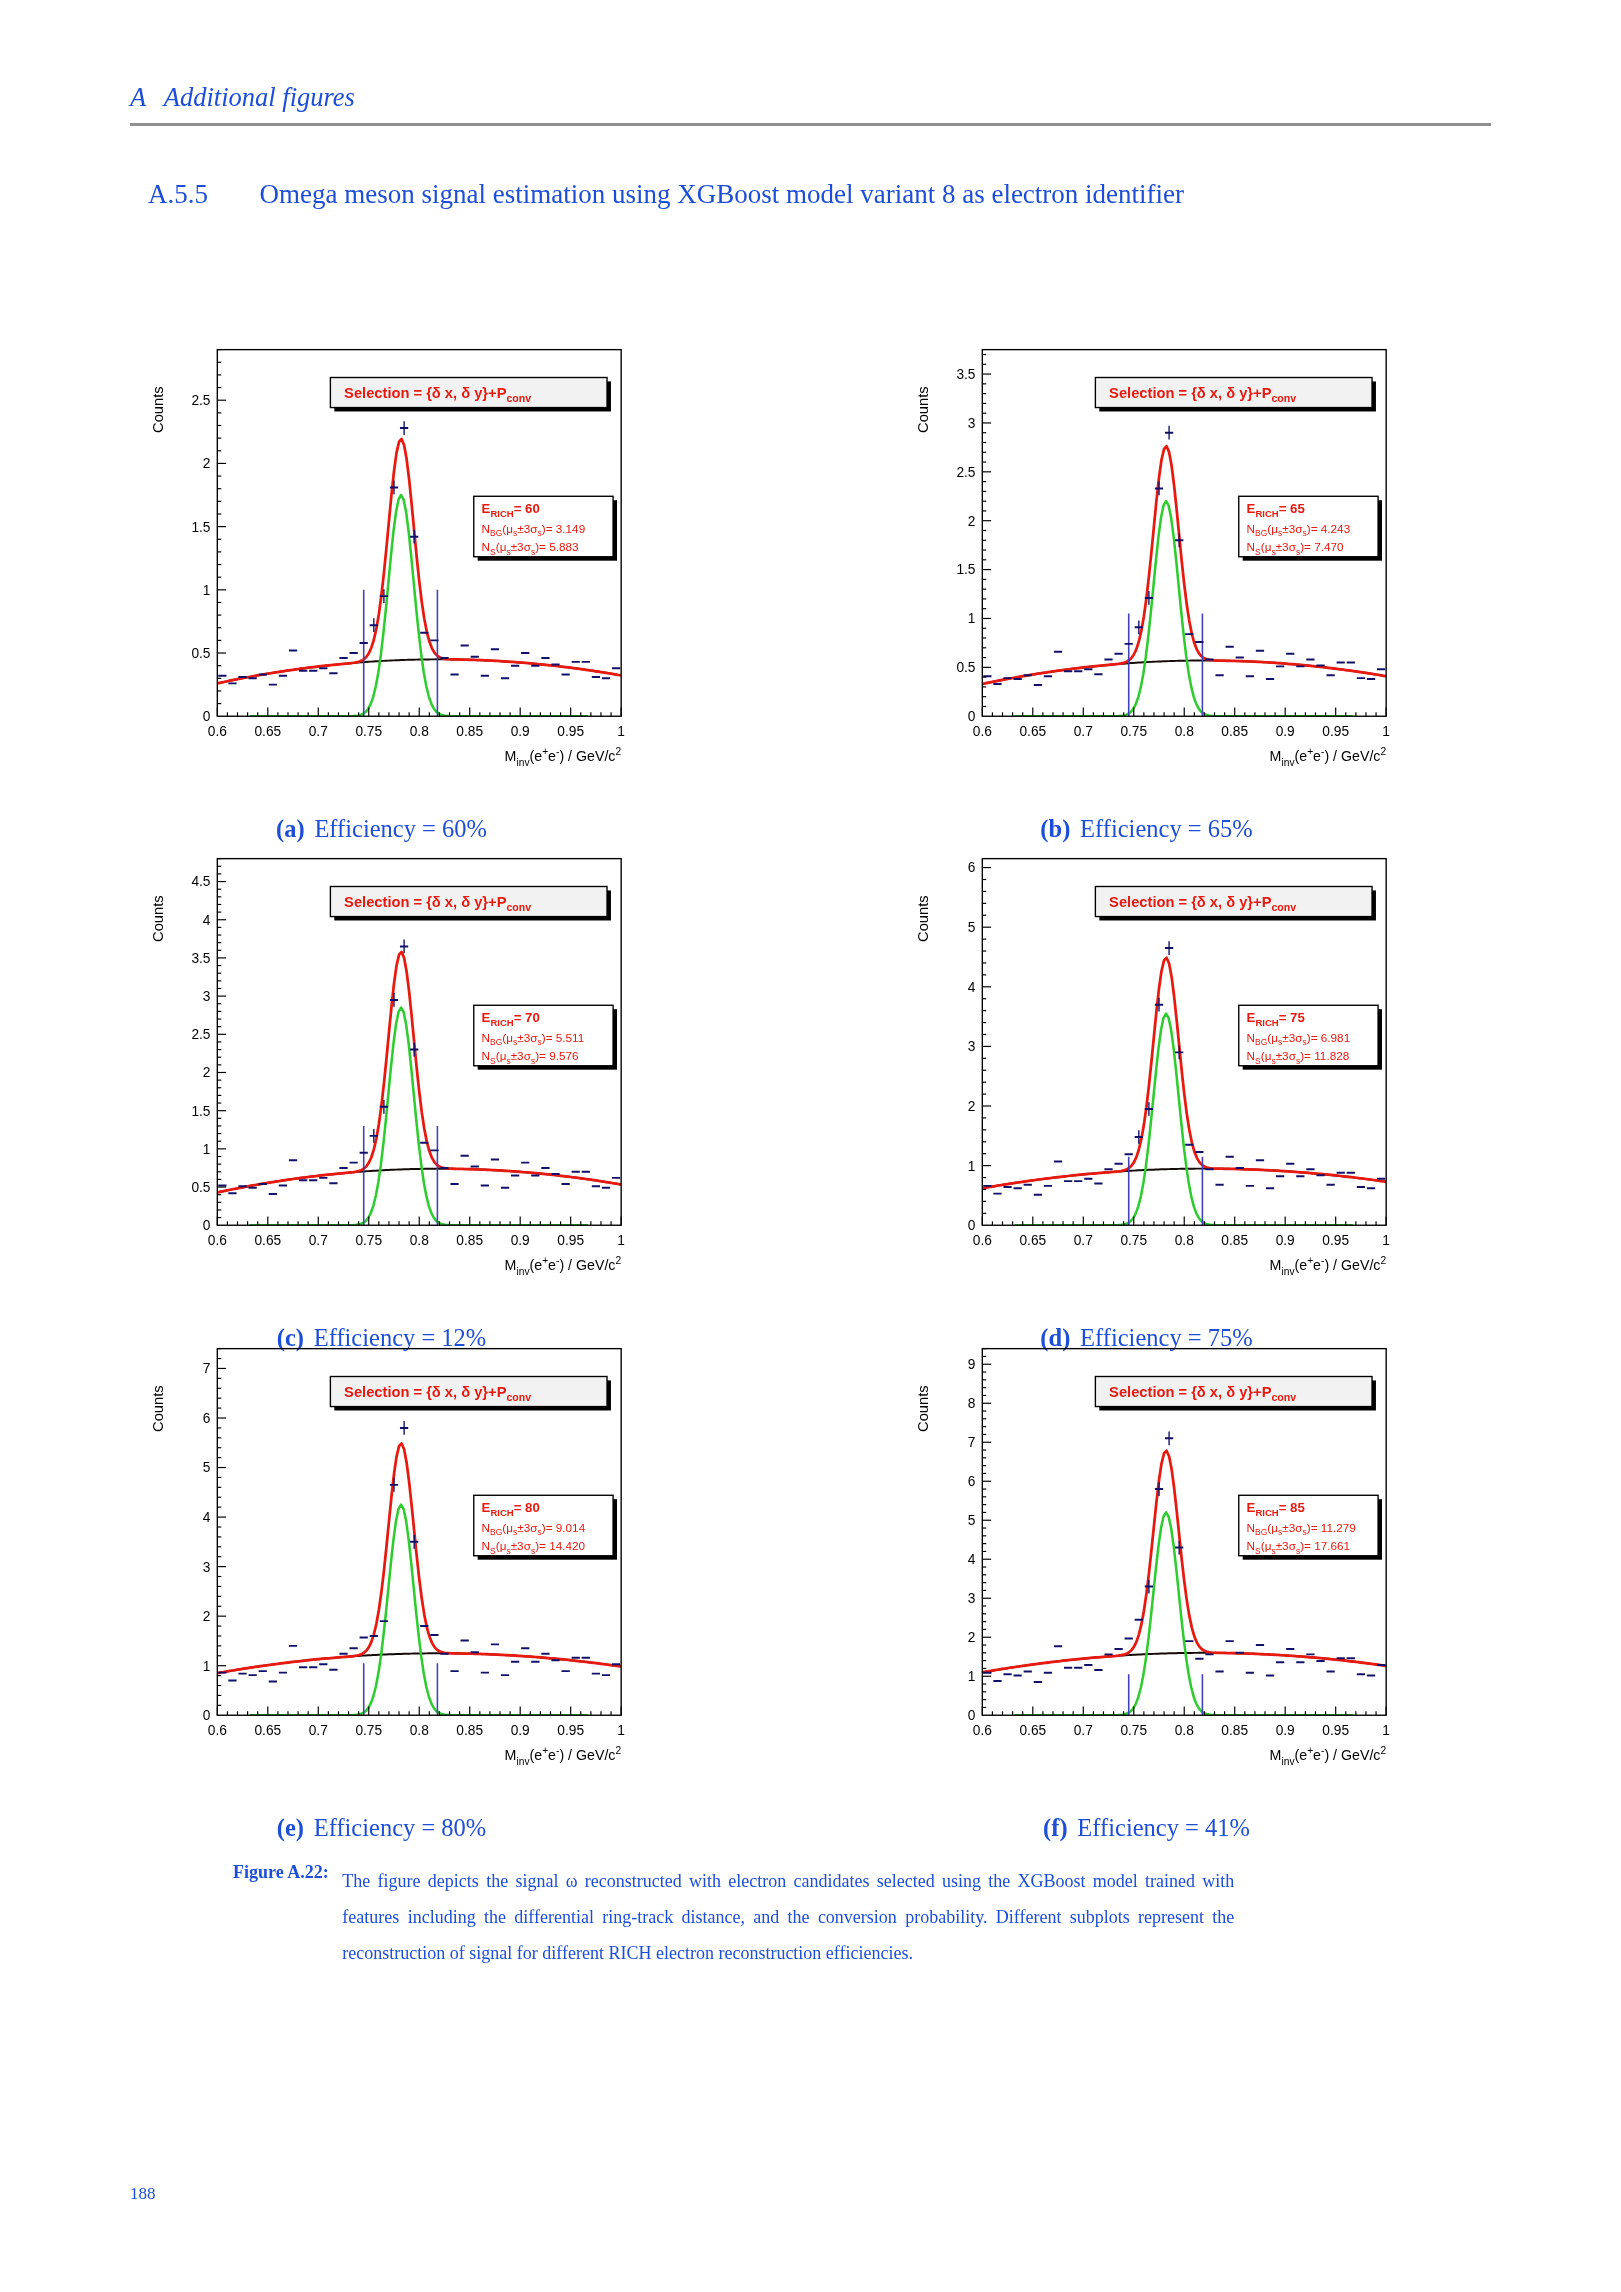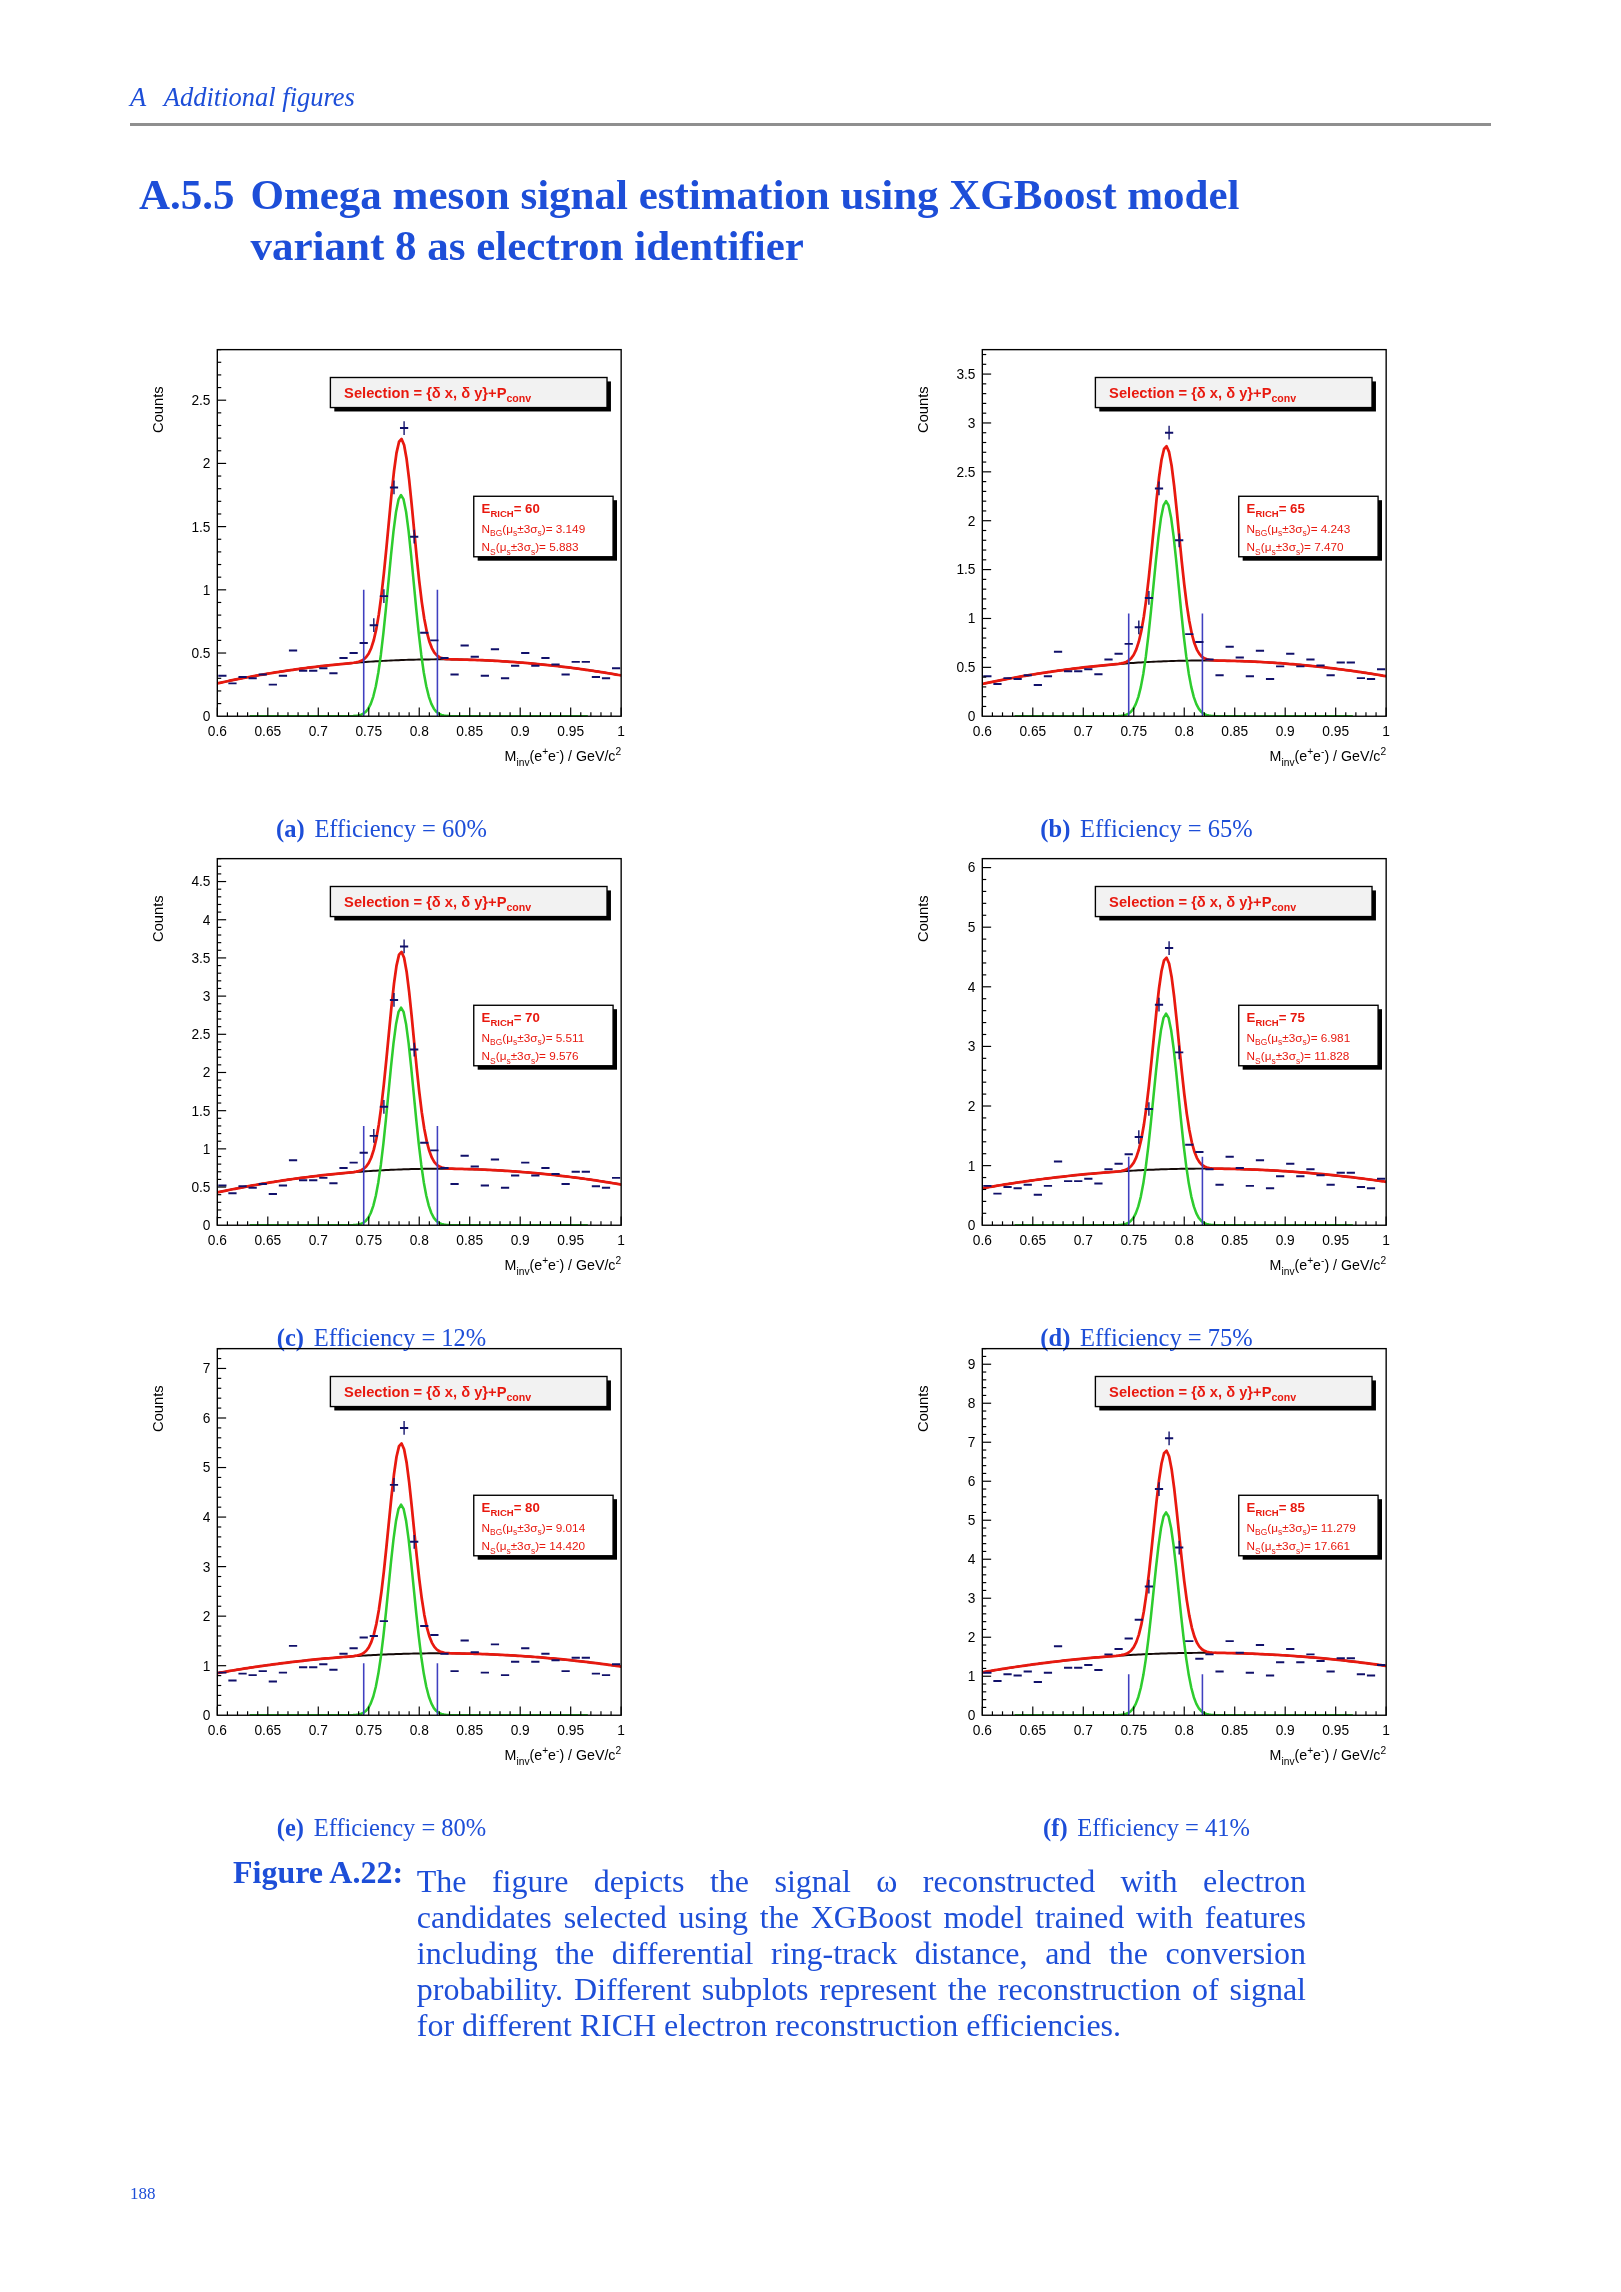--- a/index.html
+++ b/index.html
@@ -1,29 +1,29 @@
 <!DOCTYPE html>
 <html><head>
 <meta charset="utf-8">
 <style>
   html,body{margin:0;padding:0;background:#e9e9e9;}
   .page{position:relative;width:1621px;height:2293px;background:#ffffff;margin:0 auto;
         font-family:"Liberation Serif", serif;color:#1d4ed8;overflow:hidden;}
   .running-head{position:absolute;left:130px;top:82px;font-style:italic;font-size:26.5px;}
   .running-head .rh-num{margin-right:17.6px;}
   .head-rule{position:absolute;left:130px;top:123px;width:1361px;height:2.9px;background:#8f8f8f;}
-  .section-heading{position:absolute;left:139px;top:169px;display:flex;font-weight:bold;font-size:43px;line-height:51px;}
+  .section-heading{position:absolute;left:148px;top:169px;display:flex;font-weight:normal;font-size:27px;line-height:51px;}
   .section-heading .sec-num{width:86px;flex:none;margin-right:25.5px;}
   .section-heading .sec-title{width:1127px;}
   .plot-block{position:absolute;width:495px;}
   .plot-block svg{display:block;}
   .plot-caption{margin-top:26px;text-align:center;font-size:24.5px;}
   .plot-caption .cap-label{font-weight:bold;}
   .plot-caption .cap-text{margin-left:9.8px;}
-  .figure-caption{position:absolute;left:233px;top:1854px;width:1073px;display:flex;font-size:32px;line-height:36px;}
+  .figure-caption{position:absolute;left:233px;top:1854px;width:1073px;display:flex;font-size:18px;line-height:36px;}
   .figure-caption .fig-label{font-weight:bold;flex:none;margin-right:13.7px;}
   .figure-caption .fig-text{width:892px;text-align:justify;margin-top:9px;}
   .page-number{position:absolute;left:130px;top:2184px;font-size:17px;}
   .plot text{font-family:"Liberation Sans", sans-serif;}
 </style>
 </head>
 <body>
 
 <div class="page">
 

